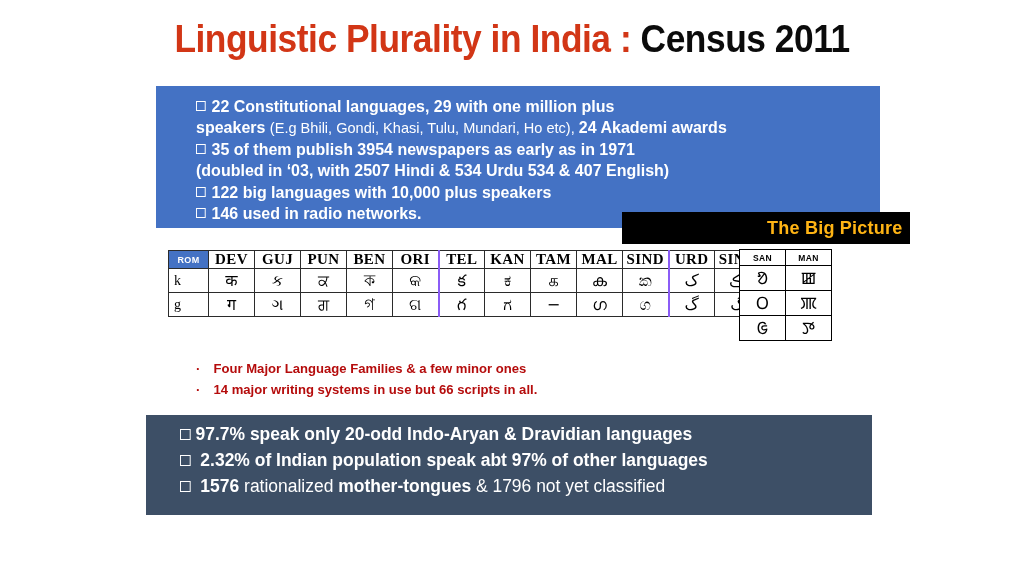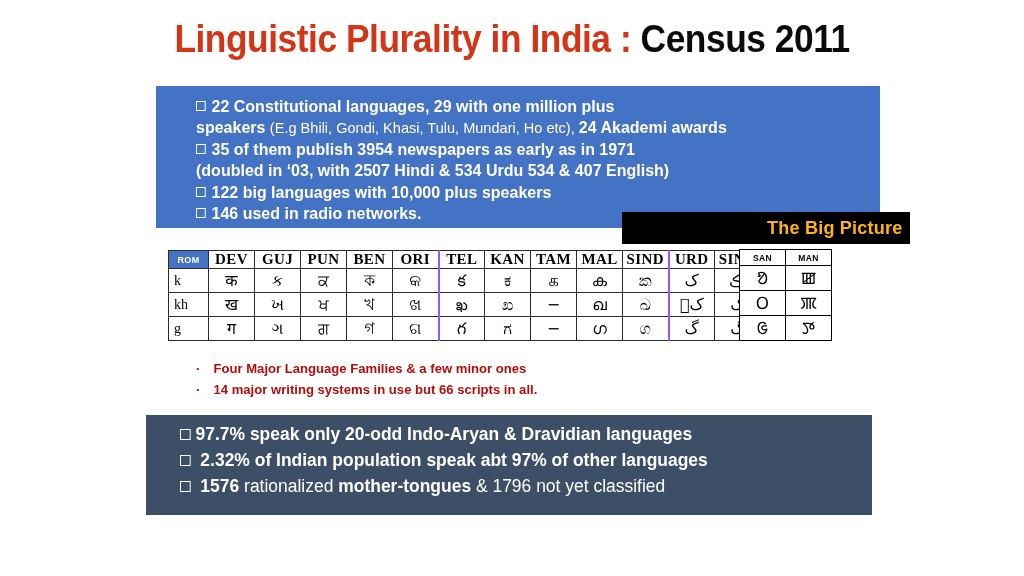--- a/index.html
+++ b/index.html
@@ -319,35 +319,20 @@
         <td>କ</td>
         <td class="grp-left">క</td>
         <td>ಕ</td>
         <td>க</td>
         <td>ക</td>
         <td>ක</td>
         <td class="grp-left">ک</td>
         <td>ڪ</td>
       </tr>
       <tr>
-        <td class="rom-cell">kh</td>
-        <td>ख</td>
-        <td>ખ</td>
-        <td>ਖ</td>
-        <td>খ</td>
-        <td>ଖ</td>
-        <td class="grp-left">ఖ</td>
-        <td>ಖ</td>
-        <td>−</td>
-        <td>ഖ</td>
-        <td>ඛ</td>
-        <td class="grp-left">کٖ</td>
-        <td>ک</td>
-      </tr>
-      <tr>
         <td class="rom-cell">g</td>
         <td>ग</td>
         <td>ગ</td>
         <td>ਗ</td>
         <td>গ</td>
         <td>ଗ</td>
         <td class="grp-left">గ</td>
         <td>ಗ</td>
         <td>−</td>
         <td>ഗ</td>

